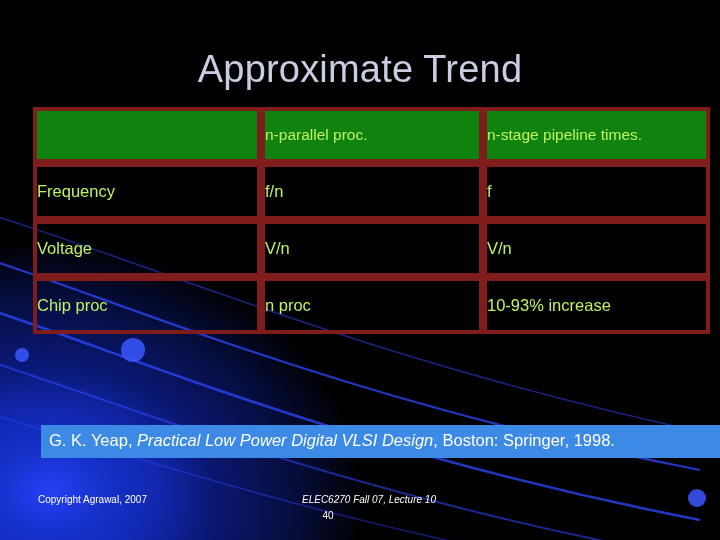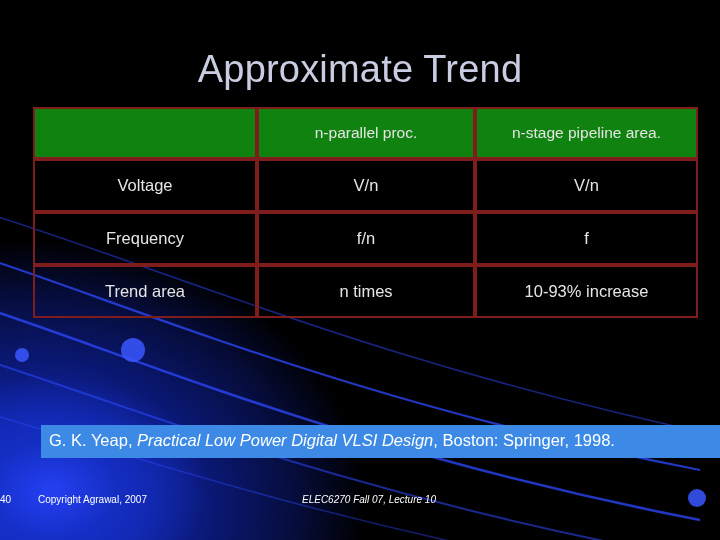--- a/index.html
+++ b/index.html
@@ -69,23 +69,23 @@
   #trend-table {
     position: absolute;
     left: 33px;
     top: 107px;
     width: 655px;
     border-collapse: separate;
     border-spacing: 0;
     table-layout: fixed;
   }
   #trend-table td, #trend-table th {
-    border: 2px solid #7f1d1d;
-    color: #e5e5e5;
-    text-align: center;
+    border: 4px solid #7f1d1d;
+    color: #bef264;
+    text-align: left;
     vertical-align: middle;
     font-weight: normal;
     font-size: 16px;
     padding: 0;
     height: 49px;
     background: transparent;
   }
   #trend-table thead th {
     background: #0f820f;
     height: 48px;
@@ -117,21 +117,21 @@
   .footer-txt {
     position: absolute;
     top: 494px;
     color: #ffffff;
     font-size: 10px;
     line-height: 12px;
     white-space: nowrap;
   }
   #footer-left  { left: 38px; }
   #footer-center{ left: 9px; width: 720px; text-align: center; font-style: italic; }
-  #footer-page  { left: 0; width: 656px; text-align: left; }
+  #footer-page  { left: 0; width: 656px; text-align: center; margin-top: 16px; }
 </style>
 </head>
 <body>
 
 <div id="slide">
 
   <div class="bg-layer">
     <div class="bg-glow"></div>
     <div class="bg-glow2"></div>
     <svg class="bg-arcs" width="720" height="540" viewBox="0 0 720 540">
@@ -151,37 +151,37 @@
     </svg>
   </div>
 
   <div id="title">Approximate Trend</div>
 
   <table id="trend-table">
     <thead>
       <tr>
         <th class="corner col-label"></th>
         <th class="col-a">n-parallel proc.</th>
-        <th class="col-b">n-stage pipeline area.</th>
+        <th class="col-b">n-stage pipeline times.</th>
       </tr>
     </thead>
     <tbody>
+      <tr>
+        <td>Frequency</td>
+        <td>f/n</td>
+        <td>f</td>
+      </tr>
       <tr>
         <td>Voltage</td>
         <td>V/n</td>
         <td>V/n</td>
       </tr>
       <tr>
-        <td>Frequency</td>
-        <td>f/n</td>
-        <td>f</td>
-      </tr>
-      <tr>
-        <td>Trend area</td>
-        <td>n times</td>
+        <td>Chip proc</td>
+        <td>n proc</td>
         <td>10-93% increase</td>
       </tr>
     </tbody>
   </table>
 
   <div id="citation"><span>G. K. Yeap, </span><em>Practical Low Power Digital VLSI Design</em><span>, Boston: Springer, 1998.</span></div>
 
   <div class="footer-txt" id="footer-left">Copyright Agrawal, 2007</div>
   <div class="footer-txt" id="footer-center">ELEC6270 Fall 07, Lecture 10</div>
   <div class="footer-txt" id="footer-page">40</div>

